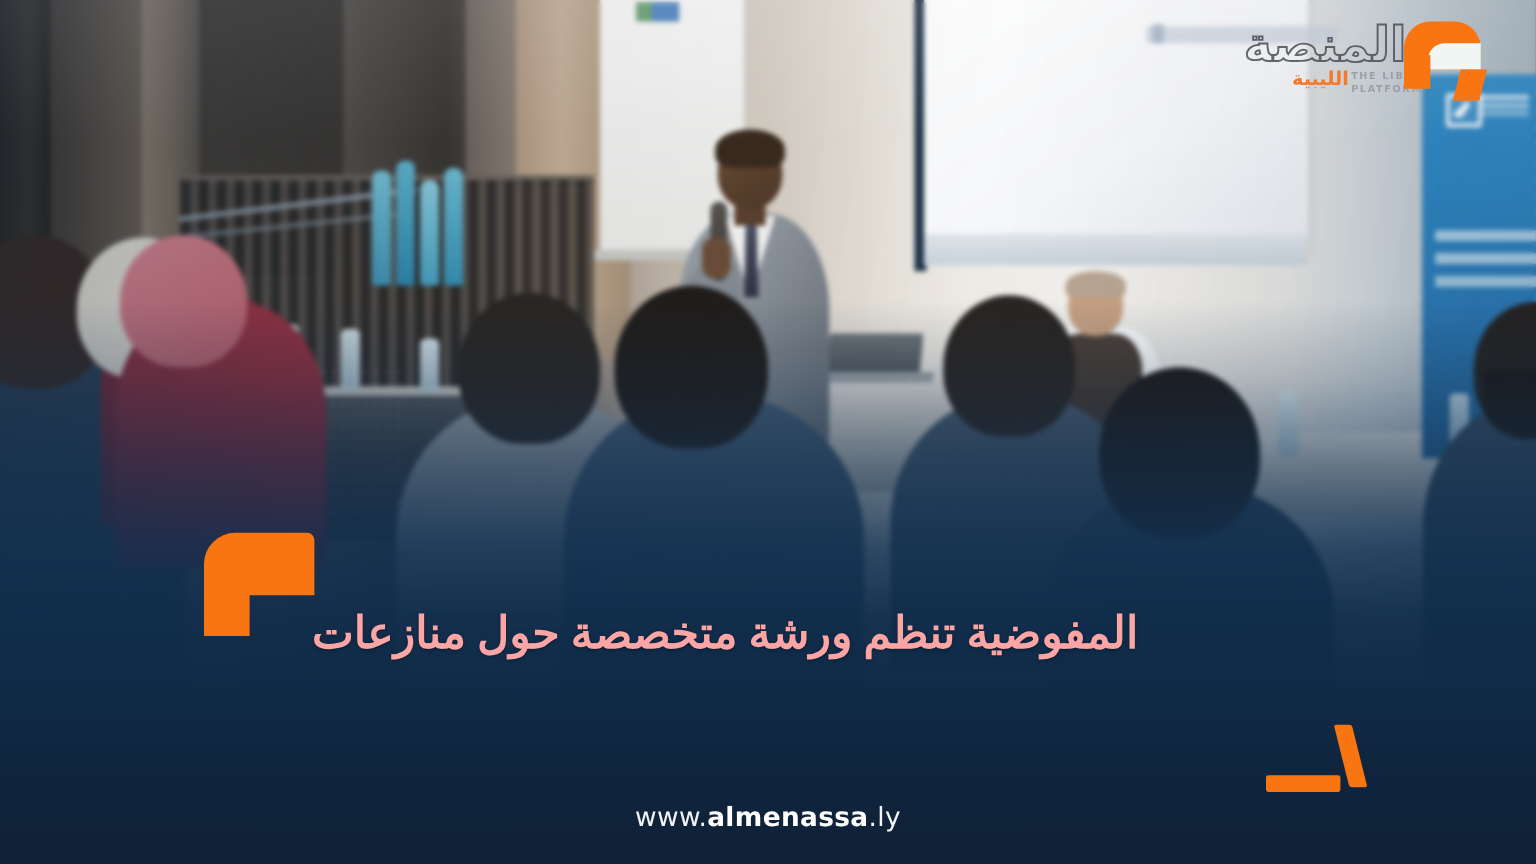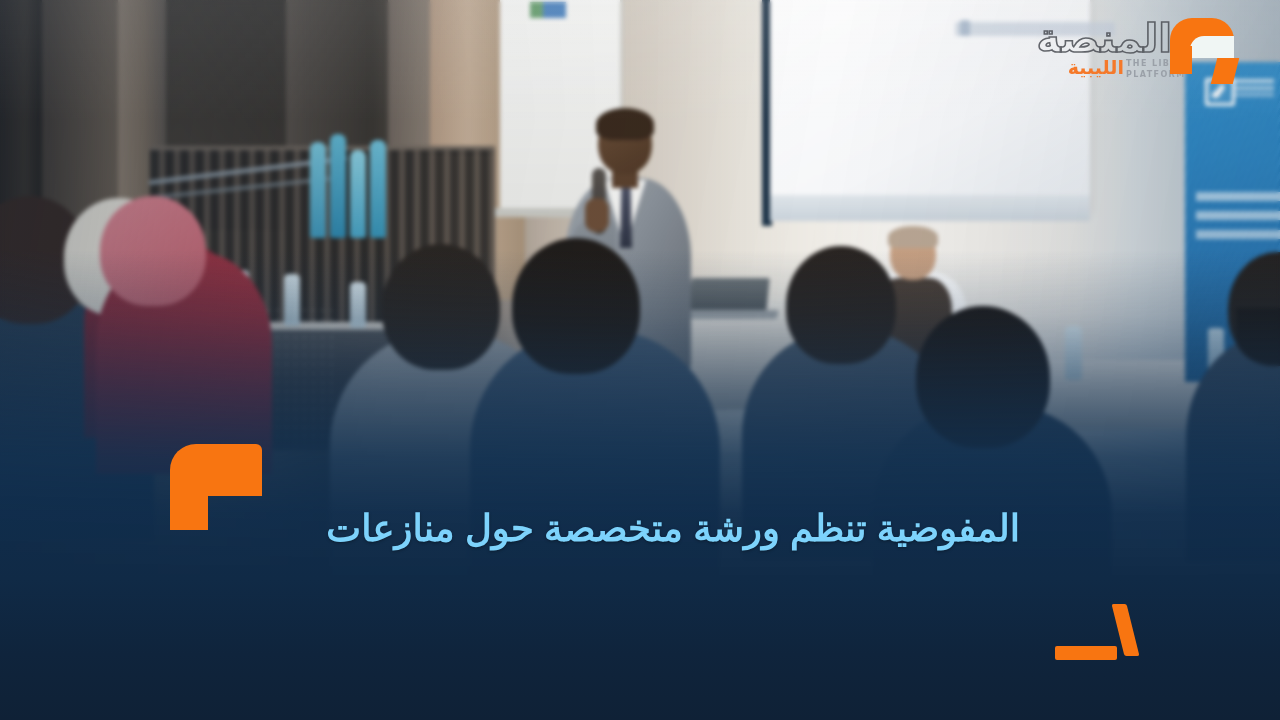--- a/index.html
+++ b/index.html
@@ -332,21 +332,21 @@
     transform:skewX(-14deg);
   }
   .logo-ar-outline{
     position:absolute;right:62px;top:4px;
     font-size:40px;line-height:1;font-weight:700;
     color:transparent;-webkit-text-stroke:1.6px #4a4d53;
     direction:rtl;opacity:.85;
   }
   .logo-sub-ar{
     position:absolute;right:110px;top:42px;
-    font-size:19px;font-weight:700;color:#f5792a;direction:rtl;
+    font-size:16px;font-weight:700;color:#f5792a;direction:rtl;
   }
   .logo-sub-en{
     position:absolute;right:42px;top:44px;
     font-size:8px;line-height:11px;font-weight:700;color:#9aa0a8;
     letter-spacing:1.4px;text-align:left;
   }
 
   
   .or-mark{
     position:absolute;left:170px;top:444px;width:92px;height:86px;
@@ -370,23 +370,23 @@
     transform:skewX(14deg);border-radius:2px;
   }
   .or-check .leg-short{
     position:absolute;left:0;bottom:0;width:62px;height:14px;background:#f87511;
     border-radius:2px;
   }
 
   
   .headline{
     position:absolute;right:260px;top:498px;width:760px;
-    direction:rtl;text-align:right;
-    color:#7dd3fc;
-    font-family:Liberation Sans, sans-serif;
+    direction:rtl;text-align:left;
+    color:#fca5a5;
+    font-family:Liberation Serif, serif;
     font-weight:700;
     font-size:37px;
     line-height:62px;
     letter-spacing:0px;
     text-shadow:0 1px 3px rgba(0,0,0,.35);
   }
   .headline .l2{display:block;}
 
   
   .url{
@@ -519,14 +519,17 @@
   </div>
   <div class="or-check">
     <div class="leg-long"></div>
     <div class="leg-short"></div>
   </div>
 
   <div class="headline">
     <span>المفوضية تنظم ورشة متخصصة حول منازعات</span>
   </div>
 
+  <div class="url">
+    <span class="thin">www.</span><b>almenassa</b><span class="thin">.ly</span>
+  </div>
 
 </div>
 
 </body></html>

